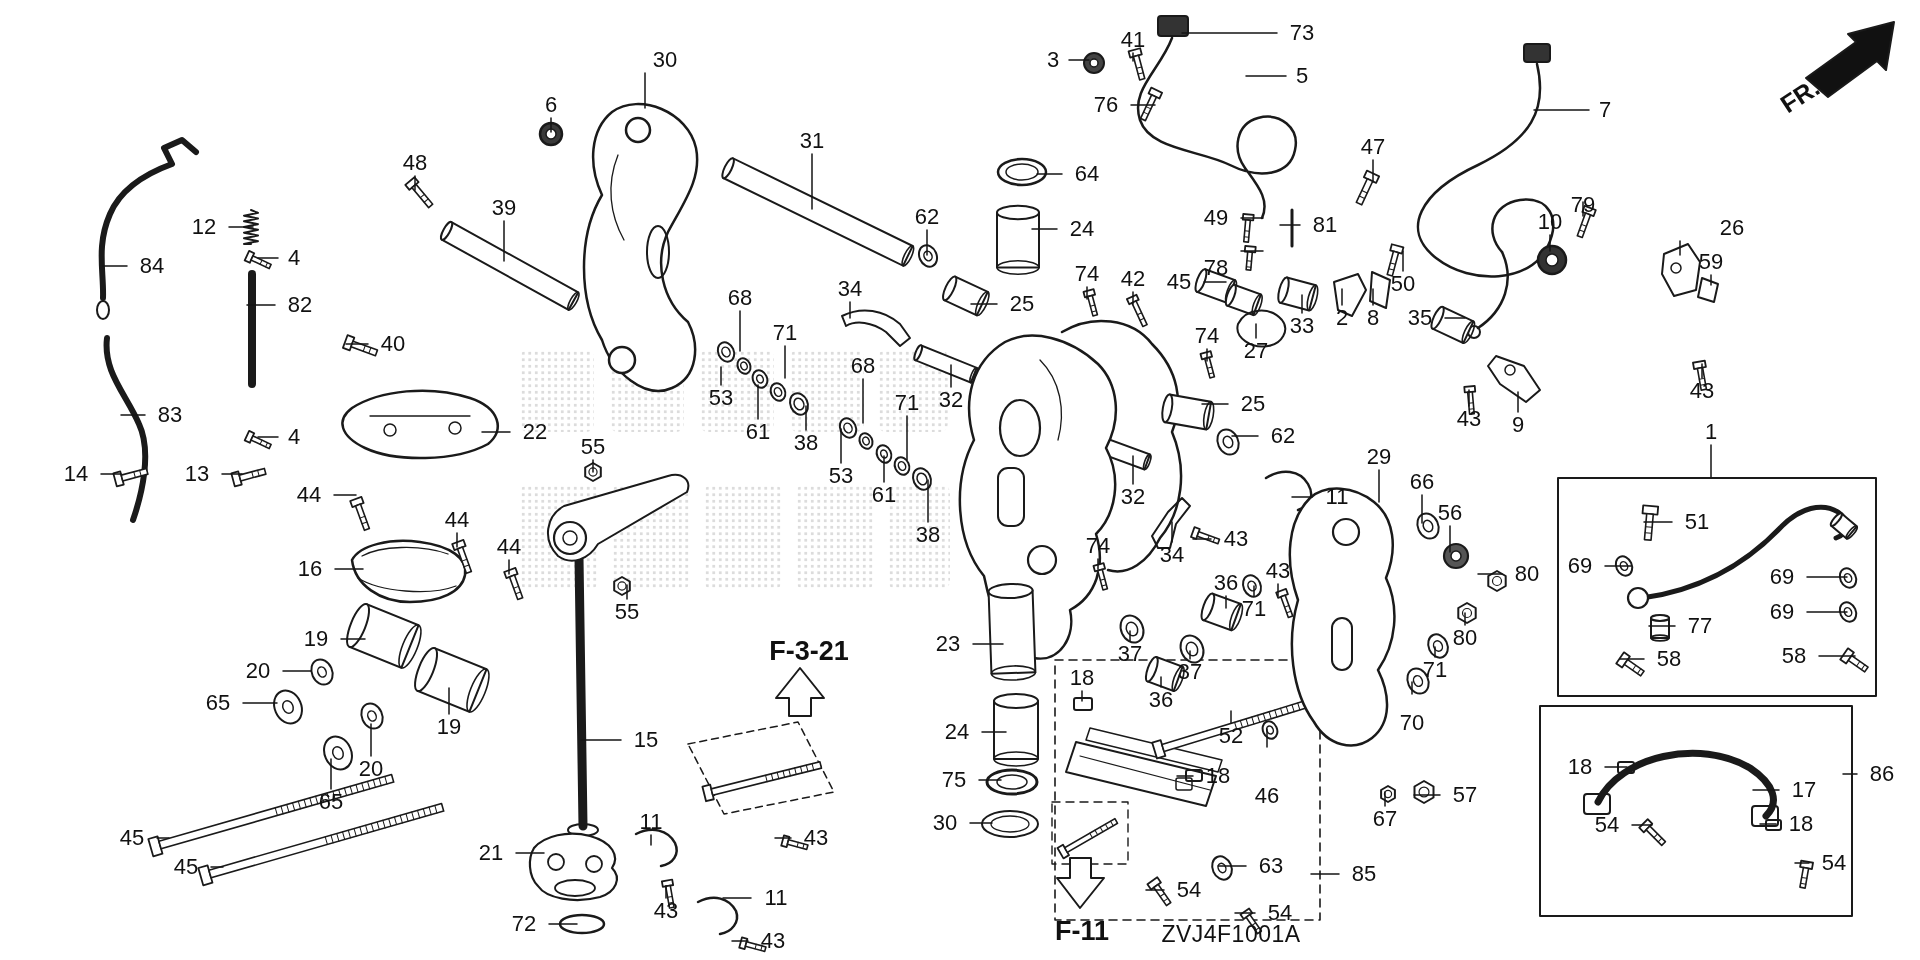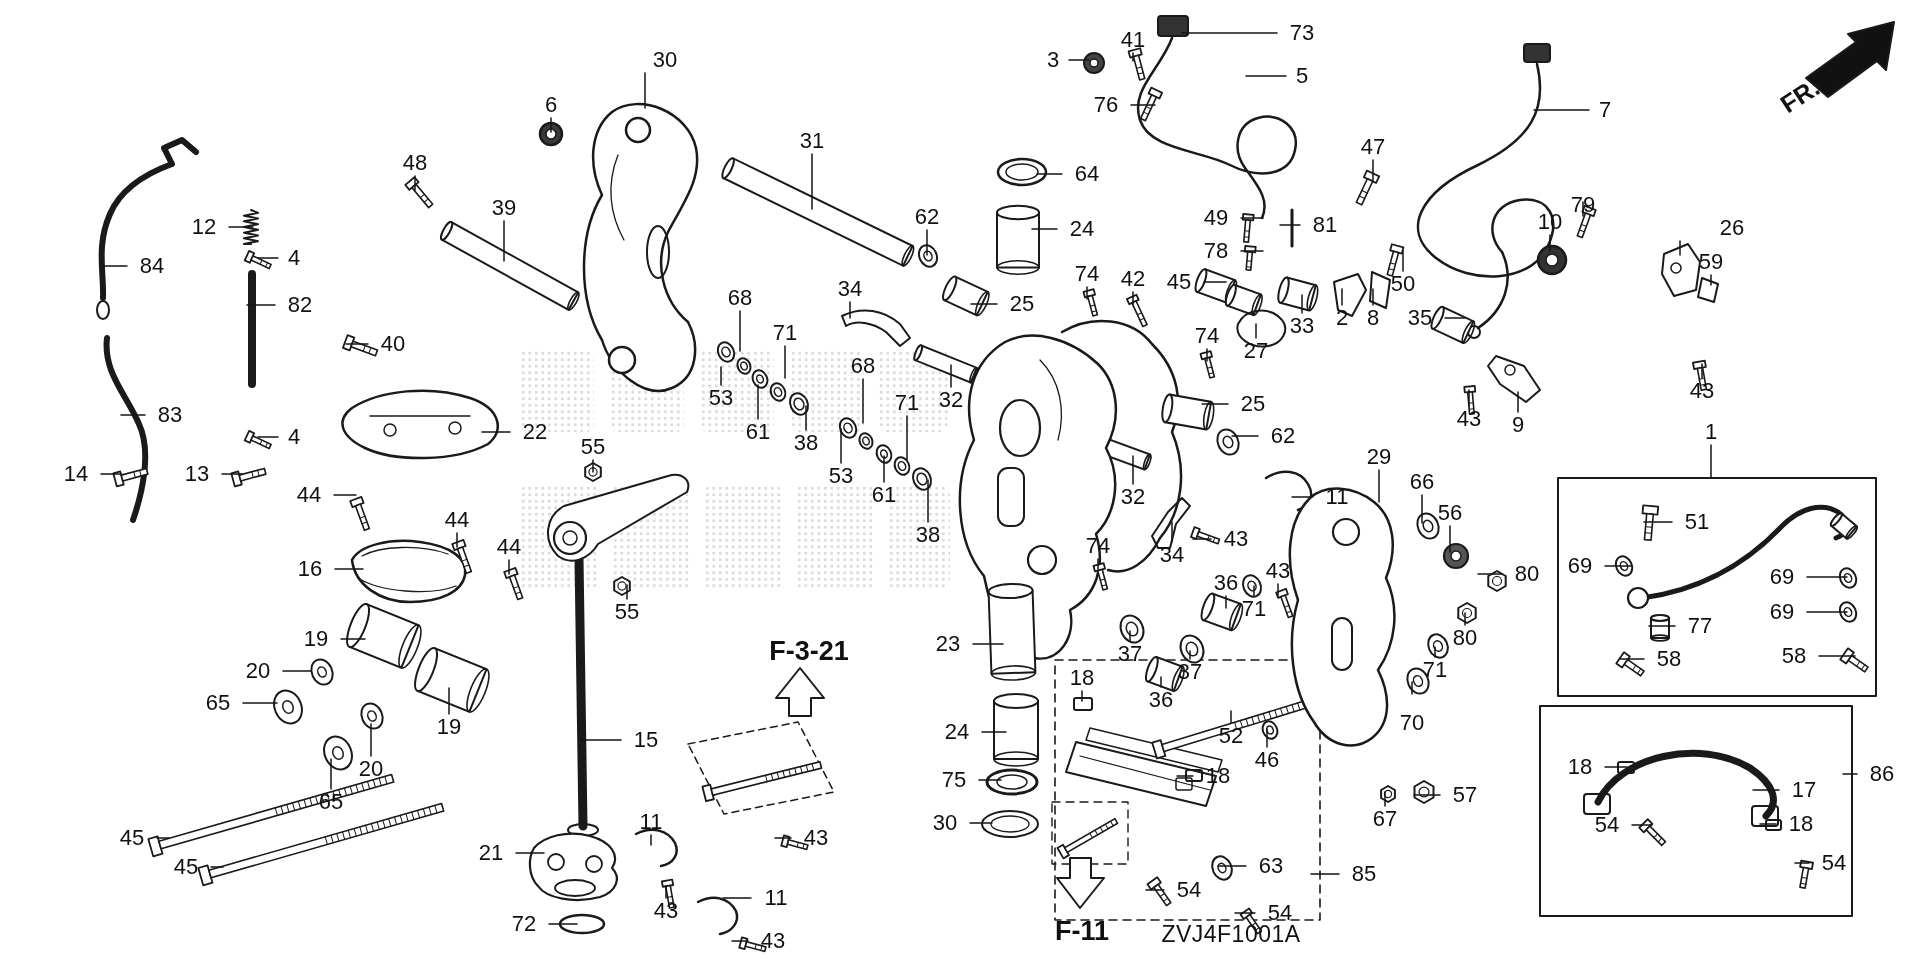--- a/index.html
+++ b/index.html
@@ -769,21 +769,21 @@
       <div class="callout" style="left: 927px; top: 217px;">62</div>
       <div class="callout" style="left: 1082px; top: 229px;">24</div>
       <div class="callout" style="left: 1583px; top: 205px;">79</div>
       <div class="callout" style="left: 152px; top: 266px;">84</div>
       <div class="callout" style="left: 294px; top: 258px;">4</div>
       <div class="callout" style="left: 1216px; top: 218px;">49</div>
       <div class="callout" style="left: 1325px; top: 225px;">81</div>
       <div class="callout" style="left: 1550px; top: 222px;">10</div>
       <div class="callout" style="left: 1732px; top: 228px; text-align: center;">26</div>
       <div class="callout" style="left: 300px; top: 305px;">82</div>
-      <div class="callout" style="left: 1216px; top: 251px;">78</div>
+      <div class="callout" style="left: 1216px; top: 268px;">78</div>
       <div class="callout" style="left: 1022px; top: 304px;">25</div>
       <div class="callout" style="left: 1087px; top: 274px;">74</div>
       <div class="callout" style="left: 1133px; top: 279px;">42</div>
       <div class="callout" style="left: 1179px; top: 282px;">45</div>
       <div class="callout" style="left: 1711px; top: 262px;">59</div>
       <div class="callout" style="left: 740px; top: 298px;">68</div>
       <div class="callout" style="left: 850px; top: 289px;">34</div>
       <div class="callout" style="left: 1403px; top: 284px;">50</div>
       <div class="callout" style="left: 393px; top: 344px;">40</div>
       <div class="callout" style="left: 785px; top: 333px;">71</div>
@@ -846,21 +846,21 @@
       <div class="callout" style="left: 1435px; top: 670px;">71</div>
       <div class="callout" style="left: 1669px; top: 659px;">58</div>
       <div class="callout" style="left: 1794px; top: 656px;">58</div>
       <div class="callout" style="left: 218px; top: 703px;">65</div>
       <div class="callout" style="left: 449px; top: 727px;">19</div>
       <div class="callout" style="left: 1082px; top: 678px;">18</div>
       <div class="callout" style="left: 1231px; top: 736px;">52</div>
       <div class="callout" style="left: 1412px; top: 707px; margin-top: 16px;">70</div>
       <div class="callout" style="left: 371px; top: 769px;">20</div>
       <div class="callout" style="left: 957px; top: 732px;">24</div>
-      <div class="callout" style="left: 1267px; top: 760px;">46</div>
+      <div class="callout" style="left: 1267px; top: 796px;">46</div>
       <div class="callout" style="left: 1882px; top: 774px;">86</div>
       <div class="callout" style="left: 331px; top: 802px;">65</div>
       <div class="callout" style="left: 1218px; top: 776px;">18</div>
       <div class="callout" style="left: 1580px; top: 767px;">18</div>
       <div class="callout" style="left: 1804px; top: 790px;">17</div>
       <div class="callout" style="left: 132px; top: 838px;">45</div>
       <div class="callout" style="left: 954px; top: 780px;">75</div>
       <div class="callout" style="left: 1465px; top: 795px;">57</div>
       <div class="callout" style="left: 1801px; top: 824px;">18</div>
       <div class="callout" style="left: 1607px; top: 825px;">54</div>

